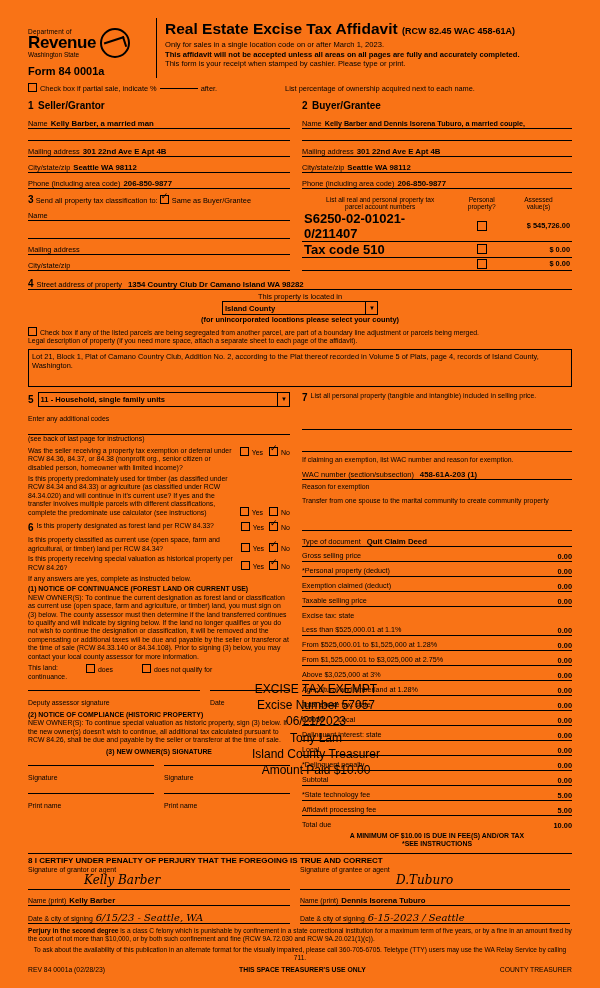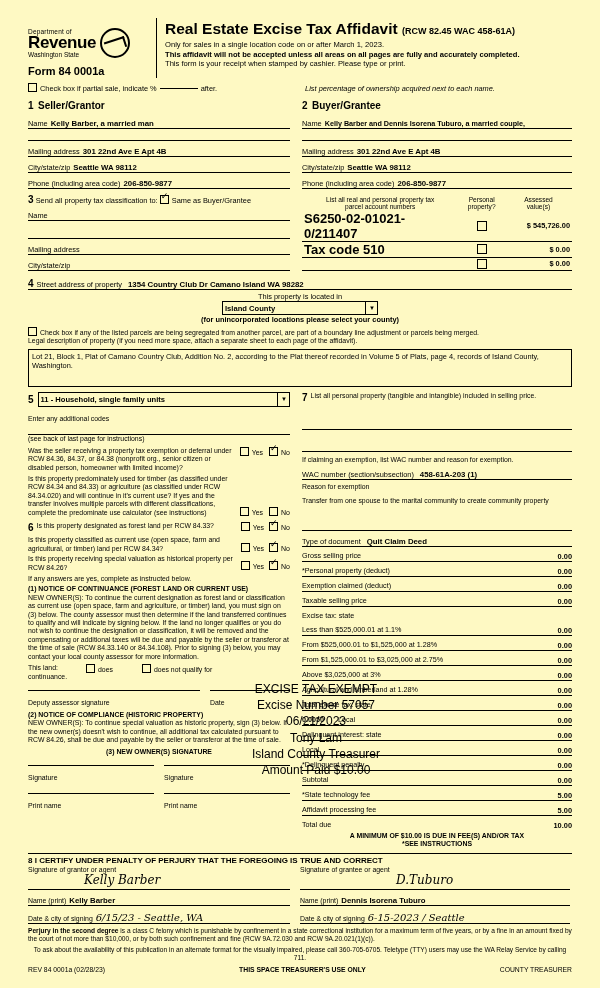--- a/index.html
+++ b/index.html
@@ -1,35 +1,35 @@
 <!DOCTYPE html>
 <html><head>
 <meta charset="utf-8">
 <style>
   html,body{margin:0;padding:0;background:#fff;}
   body{font-family:"Liberation Sans",sans-serif;color:#000;}
-  #page{width:600px;height:988px;position:relative;background:#fef9c3;overflow:hidden;}
+  #page{width:600px;height:988px;position:relative;background:#f97316;overflow:hidden;}
   .doc{position:absolute;left:28px;top:18px;width:544px;}
   
   .hdr{display:flex;align-items:flex-start;}
   .logo{width:128px;padding-top:10px;}
   .logo .dept{font-size:6.5px;letter-spacing:.2px;}
   .logo .rev{font-size:17px;font-weight:bold;letter-spacing:-.4px;line-height:.95;}
   .logo .wash{font-size:6.5px;}
   .logo .form{font-size:11px;font-weight:bold;margin-top:7px;}
   .logorow{display:flex;align-items:center;gap:4px;}
   .swoosh{width:26px;height:26px;border:2.5px solid #000;border-radius:50%;position:relative;}
   .swoosh:after{content:"";position:absolute;left:3px;top:9px;width:19px;height:9px;border-top:2.5px solid #000;border-right:2.5px solid #000;transform:rotate(-18deg);}
   .vline{border-left:1px solid #000;height:60px;margin:0 8px 0 0;}
   .titlewrap{flex:1;padding-top:2px;}
   .t1{font-size:15.5px;font-weight:bold;}
   .t1 .small{font-size:9px;font-weight:bold;}
   .t2{font-size:7.6px;margin-top:2px;line-height:1.28;}
   .partial{font-size:7.4px;margin-top:5px;display:flex;align-items:center;}
-  .partial .right{margin-left:88px;font-style:italic;}
+  .partial .right{margin-left:68px;}
   
   .box{display:inline-block;width:7px;height:7px;border:1px solid #000;vertical-align:-1px;margin-right:3px;}
   .boxchk{display:inline-block;width:7px;height:7px;border:1px solid #000;vertical-align:-1px;margin-right:3px;position:relative;}
   .boxchk:after{content:"✓";position:absolute;left:0px;top:-4px;font-size:9px;line-height:1;}
   .num{font-weight:bold;font-size:10px;}
   .lbl{font-size:7.4px;}
   .fill{font-size:7.8px;font-weight:bold;}
   .cols{display:flex;gap:12px;margin-top:4px;}
   .colL{width:262px;}
   .colR{width:270px;}

